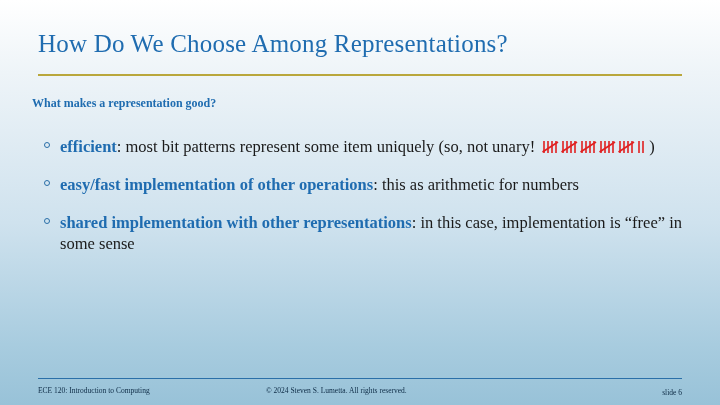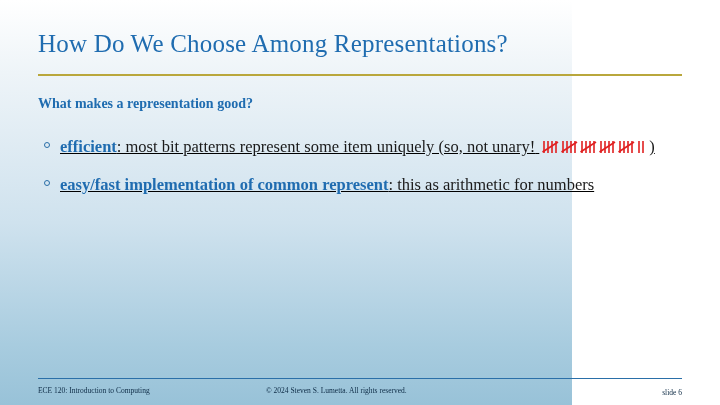--- a/index.html
+++ b/index.html
@@ -7,21 +7,21 @@
     padding: 0;
   }
   body {
     width: 720px;
     height: 405px;
     overflow: hidden;
     font-family: "Liberation Serif", serif;
   }
   .slide {
     position: relative;
-    width: 572px;
+    width: 720px;
     height: 405px;
     background: linear-gradient(to bottom, #ffffff 0%, #eef4f8 18%, #cfe2ee 55%, #a8ccdf 85%, #98c2d8 100%);
     box-sizing: border-box;
   }
   .title {
     position: absolute;
     left: 38px;
     top: 30px;
     font-size: 25px;
     color: #1f6cb0;
@@ -32,34 +32,33 @@
   .title-rule {
     position: absolute;
     left: 38px;
     top: 74px;
     width: 644px;
     height: 2px;
     background: #b9a73c;
   }
   .subhead {
     position: absolute;
-    left: 38px;
+    left: 32px;
     top: 96px;
-    font-size: 14px;
+    font-size: 12px;
     font-weight: bold;
     color: #1f6cb0;
     white-space: nowrap;
     text-align: right;
   }
   .bullets {
     position: absolute;
     left: 44px;
     top: 136px;
     width: 640px;
-    text-decoration: underline;
   }
   .bullet {
     position: relative;
     padding-left: 16px;
     margin-bottom: 17px;
     font-size: 16.5px;
     color: #1a1a1a;
     line-height: 1.28;
   }
   .bullet .marker {
@@ -174,23 +173,27 @@
 
             <line x1="97" y1="1" x2="97" y2="13"></line>
             <line x1="101" y1="1" x2="101" y2="13"></line>
           </g>
         </svg>
       </span><span class="rest">)</span>
     </div>
 
     <div class="bullet">
       <span class="marker"></span>
-      <span class="kw">easy/fast implementation of common represent</span><span class="rest">: this as arithmetic for numbers</span>
+      <span class="kw">easy/fast implementation of other operations</span><span class="rest">: this as arithmetic for numbers</span>
     </div>
 
+    <div class="bullet">
+      <span class="marker"></span>
+      <span class="kw">shared implementation with other representations</span><span class="rest">: in this case, implementation is “free” in some sense</span>
+    </div>
 
   </div>
 
   <div class="footer-rule"></div>
   <div class="footer">
     <span class="f-left">ECE 120: Introduction to Computing</span>
     <span class="f-center">© 2024 Steven S. Lumetta.  All rights reserved.</span>
     <span class="f-right">slide 6</span>
   </div>
 

